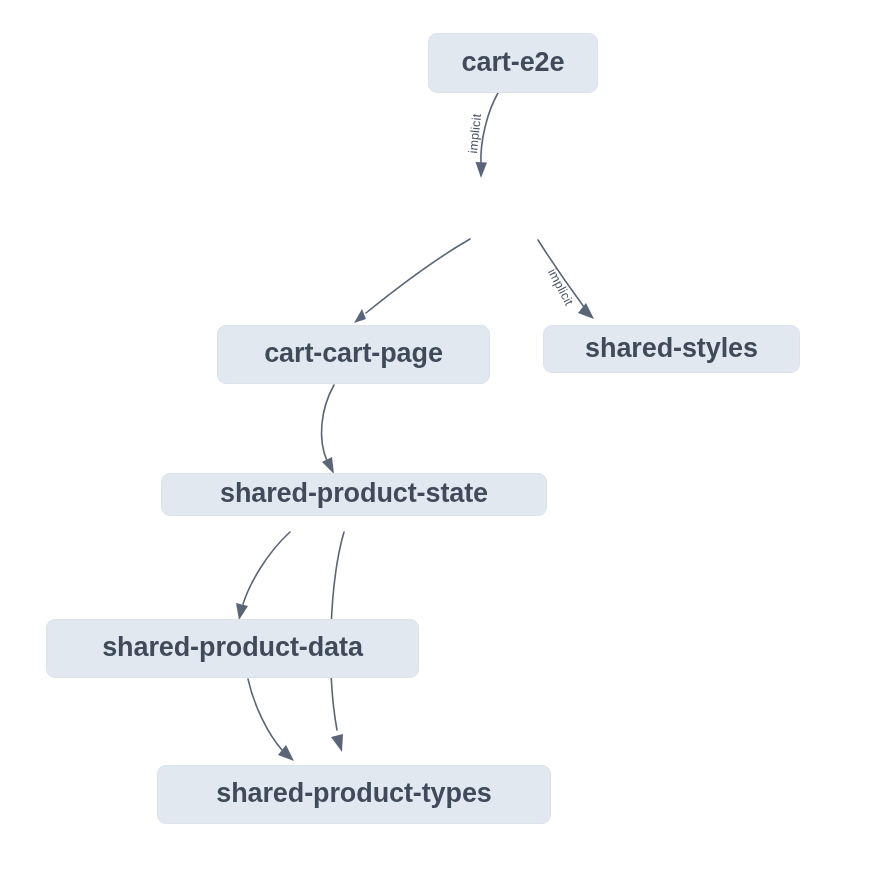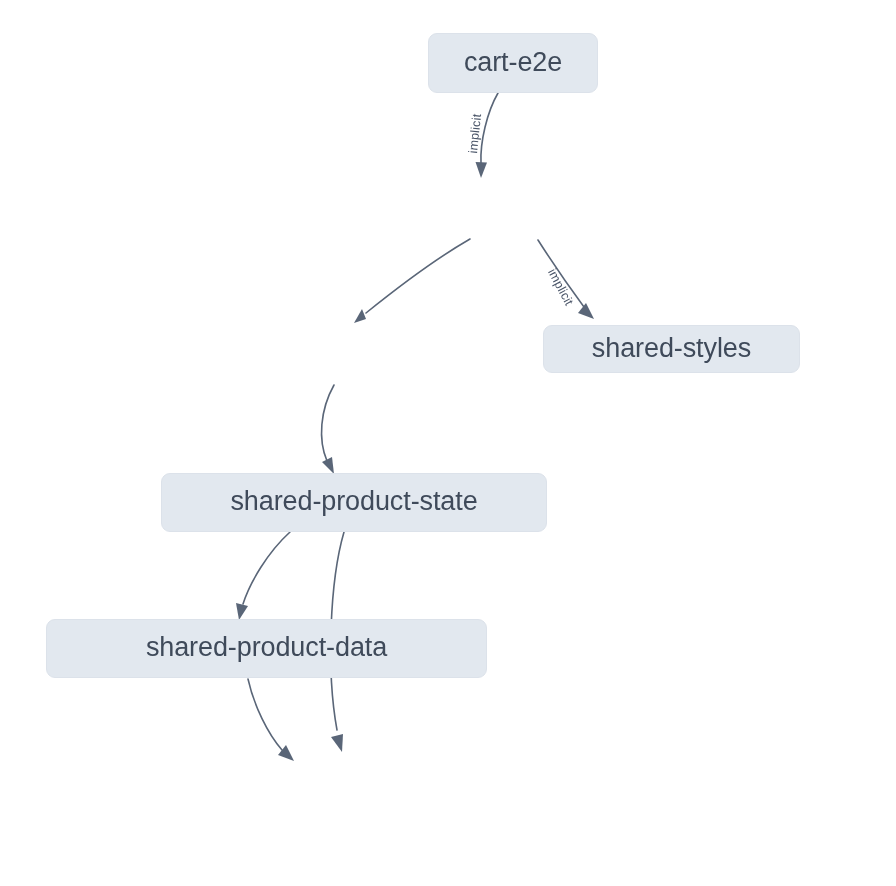--- a/index.html
+++ b/index.html
@@ -49,21 +49,21 @@
     z-index: 2;
     box-sizing: border-box;
     background: #e2e8ef;
     border: 1px solid #dce2ea;
     border-radius: 9px;
     display: flex;
     align-items: center;
     justify-content: center;
     color: #3f4a5a;
     font-size: 27px;
-    font-weight: 400;
+    font-weight: 700;
     letter-spacing: -0.1px;
     white-space: nowrap;
     user-select: none;
   }
   .node-label {
     display: block;
     line-height: 1;
     padding-bottom: 2px;
   }
 </style>
@@ -111,27 +111,33 @@
       <polygon class="edge-arrowhead" points="294,761 278,755, 286,745"></polygon>
     </g>
 
   </svg>
 
   <div class="graph-node" style="left:428px; top:33px; width:170px; height:60px;">
     <span class="node-label">cart-e2e</span>
   </div>
 
 
+  <div class="graph-node" style="left:217px; top:325px; width:273px; height:59px;">
+    <span class="node-label">cart-cart-page</span>
+  </div>
 
   <div class="graph-node" style="left:543px; top:325px; width:257px; height:48px;">
     <span class="node-label">shared-styles</span>
   </div>
 
-  <div class="graph-node" style="left:161px; top:473px; width:386px; height:59px;">
+  <div class="graph-node" style="left:161px; top:473px; width:386px; height:43px;">
     <span class="node-label">shared-product-state</span>
   </div>
 
-  <div class="graph-node" style="left:46px; top:619px; width:441px; height:59px;text-align:center;">
+  <div class="graph-node" style="left:46px; top:619px; width:373px; height:59px;text-align:center;">
     <span class="node-label">shared-product-data</span>
   </div>
 
+  <div class="graph-node" style="left:157px; top:765px; width:394px; height:59px;">
+    <span class="node-label">shared-product-types</span>
+  </div>
 
 </div>
 
 </body></html>

